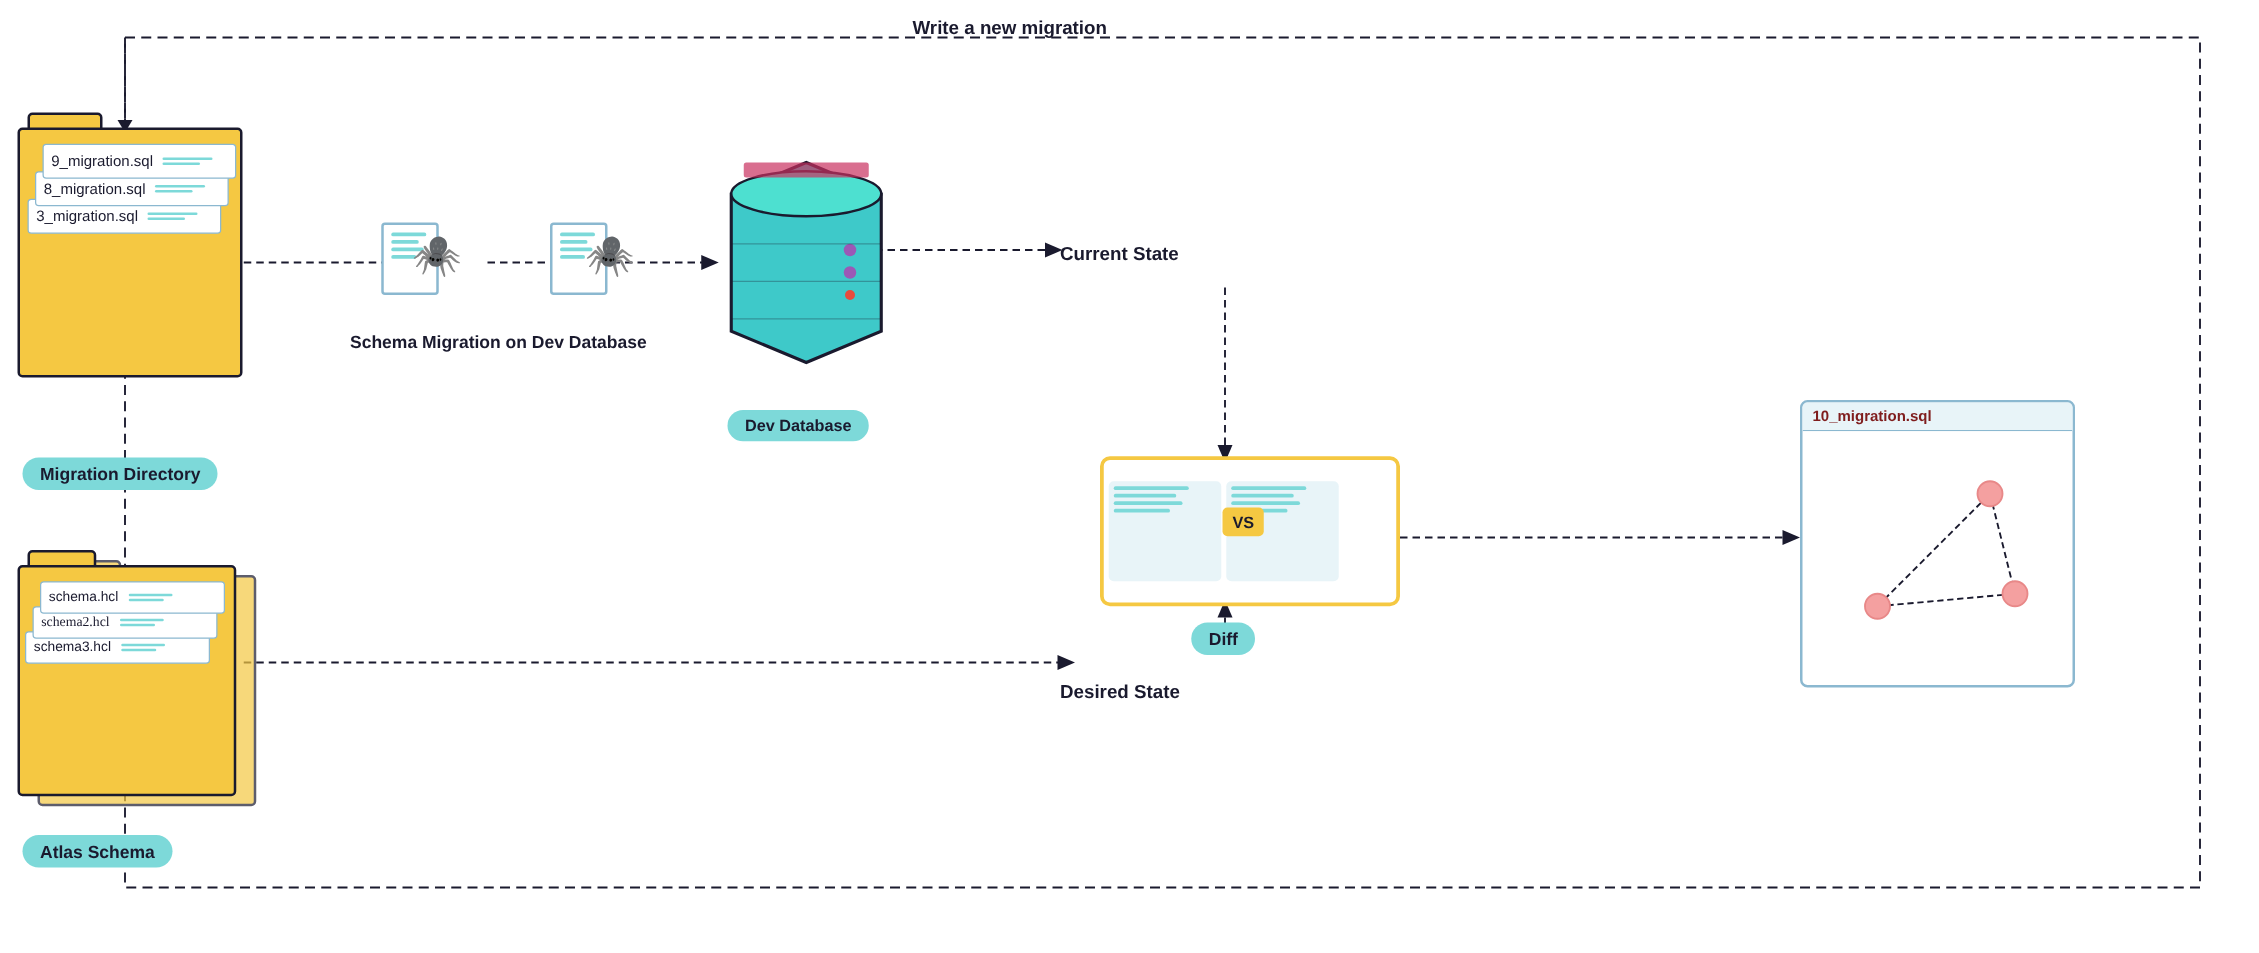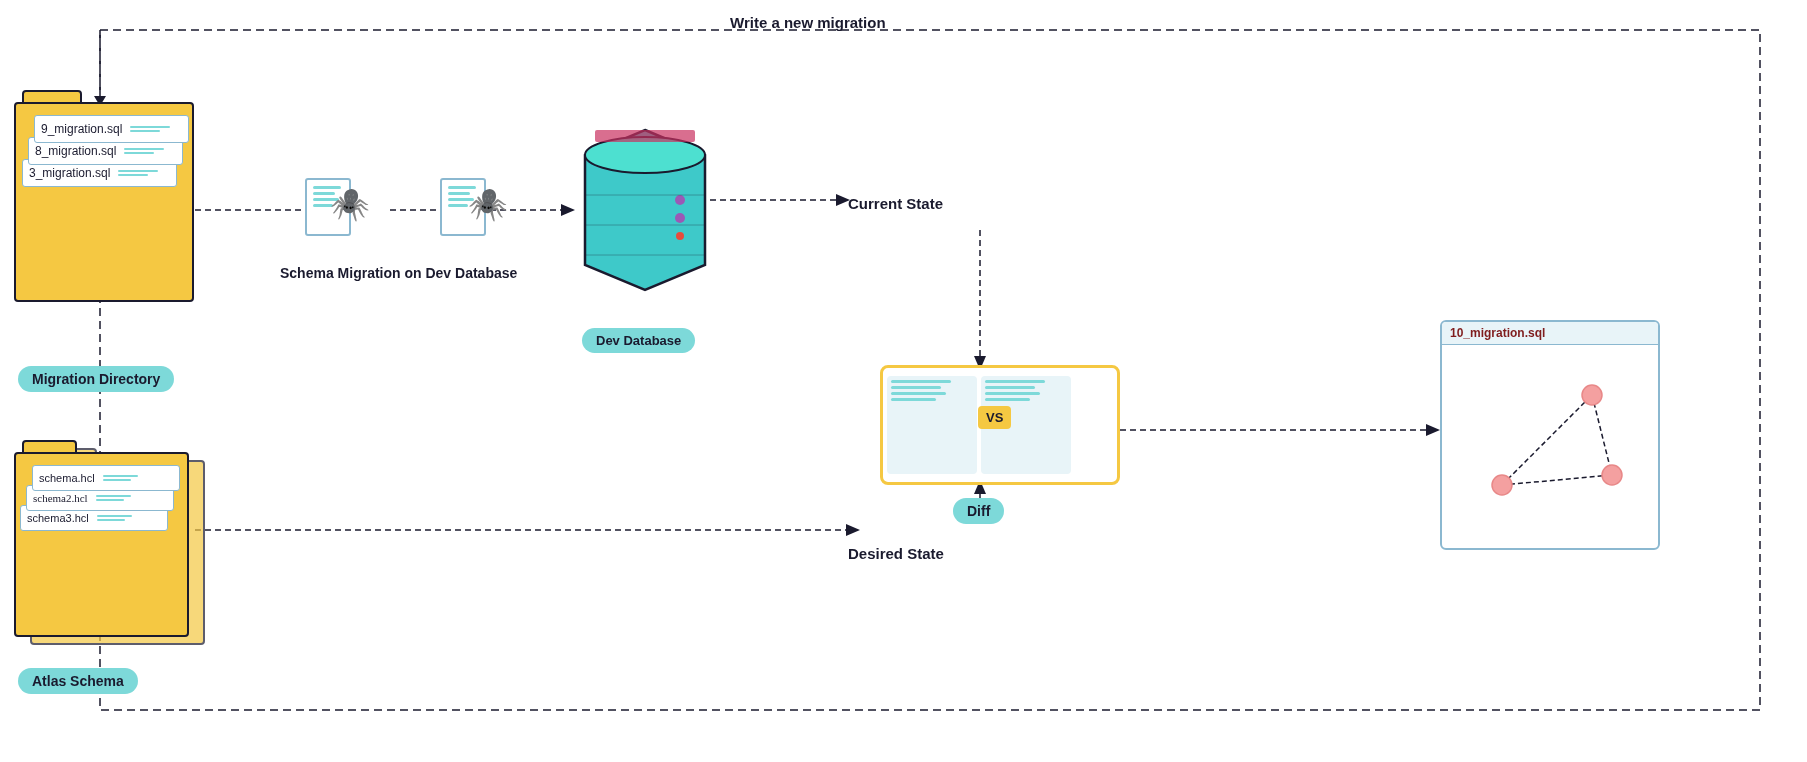--- a/index.html
+++ b/index.html
@@ -84,20 +84,21 @@
       border-radius: 1px;
     }
 
     
     .diff-box {
       position: absolute;
       border: 3px solid #f5c842;
       border-radius: 8px;
       background: #fff;
       display: flex;
+      align-items: center;
     }
 
     .diff-panel {
       background: #e8f4f8;
       border-radius: 4px;
       margin: 8px 4px;
       display: flex;
       flex-direction: column;
       gap: 3px;
       padding: 4px;

